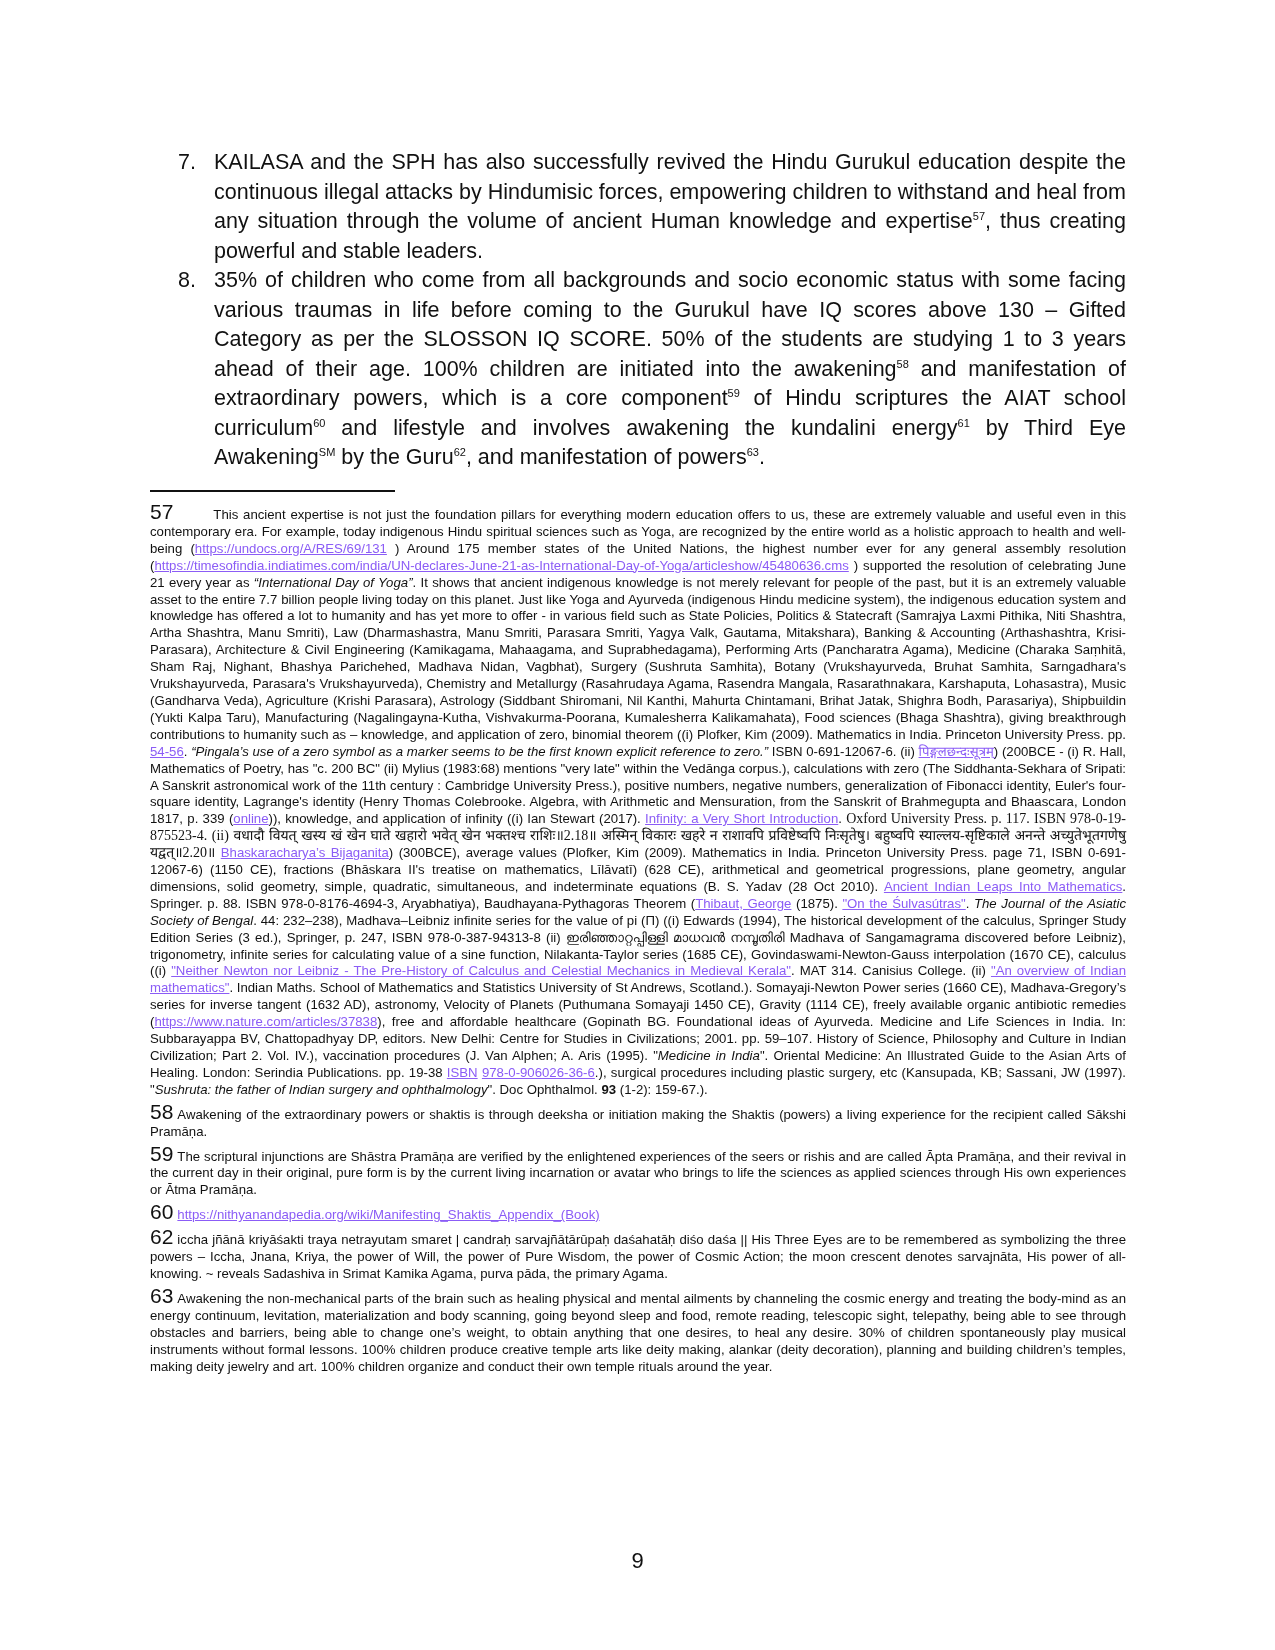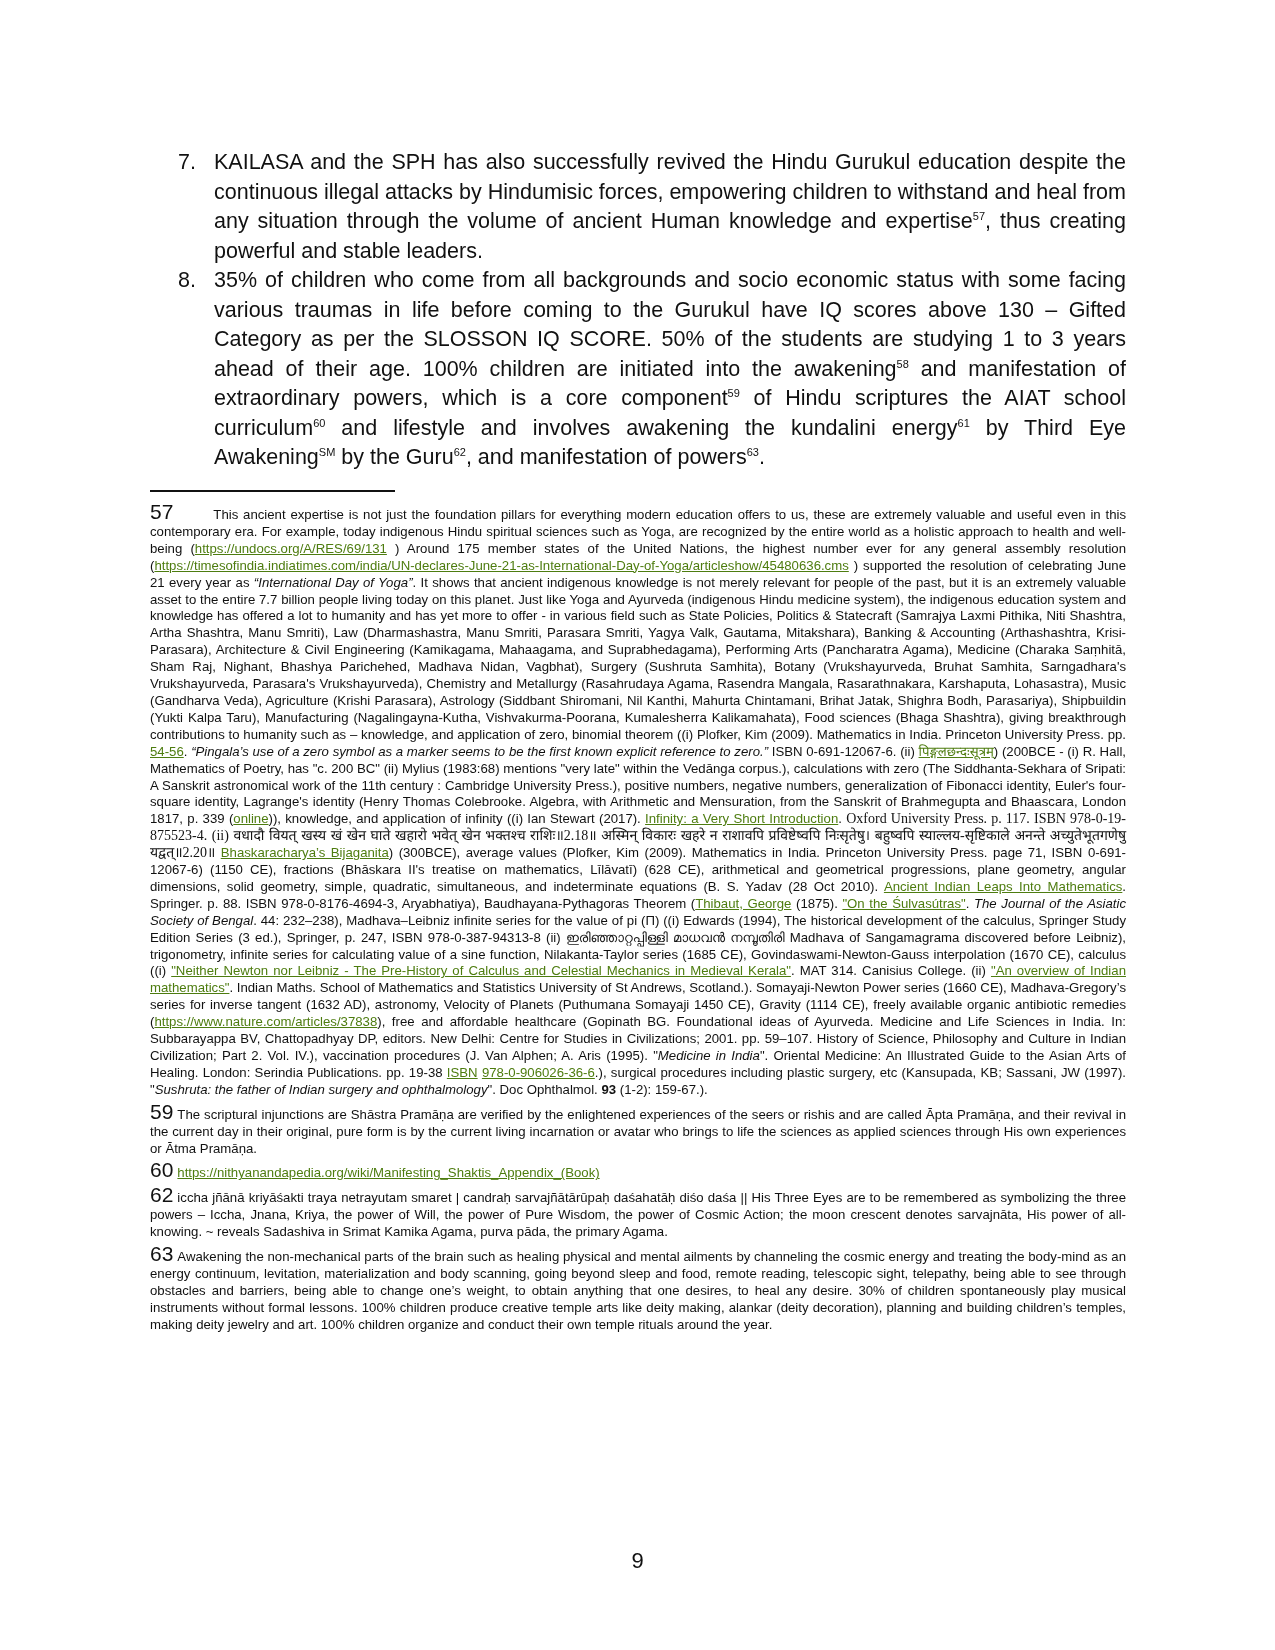--- a/index.html
+++ b/index.html
@@ -10,21 +10,21 @@
   .item { display: flex; }
   .item .num { width: 36px; flex: none; }
   .item .txt { flex: 1; text-align: justify; }
   sup { font-size: 11px; line-height: 0; vertical-align: super; }
   .rule { position: absolute; left: 150px; top: 490px; width: 245px; height: 2px; background: #111; }
   .footnotes { position: absolute; left: 150px; top: 503px; width: 976px;
     font-family: "Liberation Sans", sans-serif; font-size: 13.2px; line-height: 16.9px; text-align: justify; }
   .fn { margin: 0 0 4px 0; }
   .fn .fnnum { font-size: 21px; line-height: 18px; margin-right: 4px; }
   .fn57 .fnnum { margin-right: 40px; }
-  a, .lnk { color: #4d7c0f; text-decoration: underline; }
+  a, .lnk { color: #8b5cf6; text-decoration: underline; }
   .serif { font-family: "Liberation Serif", serif; font-size: 14px; }
   .pnum { position: absolute; top: 1548px; left: 0; width: 1275px; text-align: center;
     font-family: "Liberation Sans", sans-serif; font-size: 22px; }
 </style>
 </head>
 <body>
 
 <div class="page">
 
   <div class="main-list">
@@ -36,20 +36,21 @@
       <span class="num">8.</span>
       <span class="txt"><span>35% of children who come from all backgrounds and socio economic status with some facing various traumas in life before coming to the Gurukul have IQ scores above 130 – Gifted Category as per the SLOSSON IQ SCORE. 50% of the students are studying 1 to 3 years ahead of their age. 100% children are initiated into the awakening</span><sup>58</sup><span> and manifestation of extraordinary powers, which is a core component</span><sup>59</sup><span> of Hindu scriptures the AIAT school curriculum</span><sup>60</sup><span> and lifestyle and involves awakening the kundalini energy</span><sup>61</sup><span> by Third Eye Awakening</span><sup>SM</sup><span> by the Guru</span><sup>62</sup><span>, and manifestation of powers</span><sup>63</sup><span>.</span></span>
     </div>
   </div>
 
   <div class="rule"></div>
 
   <div class="footnotes">
     <p class="fn fn57"><span class="fnnum">57</span><span>This ancient expertise is not just the foundation pillars for everything modern education offers to us, these are extremely valuable and useful even in this contemporary era. For example, today indigenous Hindu spiritual sciences such as Yoga, are recognized by the entire world as a holistic approach to health and well-being (</span><a>https://undocs.org/A/RES/69/131</a><span> ) Around 175 member states of the United Nations, the highest number ever for any general assembly resolution (</span><a>https://timesofindia.indiatimes.com/india/UN-declares-June-21-as-International-Day-of-Yoga/articleshow/45480636.cms</a><span> ) supported the resolution of celebrating June 21 every year as </span><i>“International Day of Yoga”</i><span>. It shows that ancient indigenous knowledge is not merely relevant for people of the past, but it is an extremely valuable asset to the entire 7.7 billion people living today on this planet. Just like Yoga and Ayurveda (indigenous Hindu medicine system), the indigenous education system and knowledge has offered a lot to humanity and has yet more to offer - in various field such as State Policies, Politics &amp; Statecraft (Samrajya Laxmi Pithika, Niti Shashtra, Artha Shashtra, Manu Smriti), Law (Dharmashastra, Manu Smriti, Parasara Smriti, Yagya Valk, Gautama, Mitakshara), Banking &amp; Accounting (Arthashashtra, Krisi-Parasara), Architecture &amp; Civil Engineering (Kamikagama, Mahaagama, and Suprabhedagama), Performing Arts (Pancharatra Agama), Medicine (Charaka Saṃhitā, Sham Raj, Nighant, Bhashya Parichehed, Madhava Nidan, Vagbhat), Surgery (Sushruta Samhita), Botany (Vrukshayurveda, Bruhat Samhita, Sarngadhara's Vrukshayurveda, Parasara's Vrukshayurveda), Chemistry and Metallurgy (Rasahrudaya Agama, Rasendra Mangala, Rasarathnakara, Karshaputa, Lohasastra), Music (Gandharva Veda), Agriculture (Krishi Parasara), Astrology (Siddbant Shiromani, Nil Kanthi, Mahurta Chintamani, Brihat Jatak, Shighra Bodh, Parasariya), Shipbuildin (Yukti Kalpa Taru), Manufacturing (Nagalingayna-Kutha, Vishvakurma-Poorana, Kumalesherra Kalikamahata), Food sciences (Bhaga Shashtra), giving breakthrough contributions to humanity such as – knowledge, and application of zero, binomial theorem ((i) Plofker, Kim (2009). Mathematics in India. Princeton University Press. pp. </span><a>54-56</a><span>. </span><i>“Pingala’s use of a zero symbol as a marker seems to be the first known explicit reference to zero.”</i><span> ISBN 0-691-12067-6. (ii) </span><a>पिङ्गलछन्दःसूत्रम्</a><span>) (200BCE - (i) R. Hall, Mathematics of Poetry, has "c. 200 BC" (ii) Mylius (1983:68) mentions "very late" within the Vedānga corpus.), calculations with zero (The Siddhanta-Sekhara of Sripati: A Sanskrit astronomical work of the 11th century : Cambridge University Press.), positive numbers, negative numbers, generalization of Fibonacci identity, Euler's four-square identity, Lagrange's identity (Henry Thomas Colebrooke. Algebra, with Arithmetic and Mensuration, from the Sanskrit of Brahmegupta and Bhaascara, London 1817, p. 339 (</span><a>online</a><span>)), knowledge, and application of infinity ((i) Ian Stewart (2017). </span><a>Infinity: a Very Short Introduction</a><span>. </span><span class="serif">Oxford University Press. p. 117. ISBN 978-0-19-875523-4. (ii) वधादौ वियत् खस्य खं खेन घाते खहारो भवेत् खेन भक्तश्च राशिः॥2.18॥ अस्मिन् विकारः खहरे न राशावपि प्रविष्टेष्वपि निःसृतेषु। बहुष्वपि स्याल्लय-सृष्टिकाले अनन्ते अच्युतेभूतगणेषु यद्वत्॥2.20॥ </span><a>Bhaskaracharya’s Bijaganita</a><span>) (300BCE), average values (Plofker, Kim (2009). Mathematics in India. Princeton University Press. page 71, ISBN 0-691-12067-6) (1150 CE), fractions (Bhāskara II's treatise on mathematics, Līlāvatī) (628 CE), arithmetical and geometrical progressions, plane geometry, angular dimensions, solid geometry, simple, quadratic, simultaneous, and indeterminate equations (B. S. Yadav (28 Oct 2010). </span><a>Ancient Indian Leaps Into Mathematics</a><span>. Springer. p. 88. ISBN 978-0-8176-4694-3, Aryabhatiya), Baudhayana-Pythagoras Theorem (</span><a>Thibaut, George</a><span> (1875). </span><a>"On the Śulvasútras"</a><span>. </span><i>The Journal of the Asiatic Society of Bengal</i><span>. 44: 232–238), Madhava–Leibniz infinite series for the value of pi (Π) ((i) Edwards (1994), The historical development of the calculus, Springer Study Edition Series (3 ed.), Springer, p. 247, ISBN 978-0-387-94313-8 (ii) ഇരിഞ്ഞാറ്റപ്പിള്ളി മാധവൻ നമ്പൂതിരി  Madhava of Sangamagrama discovered before Leibniz), trigonometry, infinite series for calculating value of a sine function, Nilakanta-Taylor series (1685 CE), Govindaswami-Newton-Gauss interpolation (1670 CE), calculus ((i) </span><a>"Neither Newton nor Leibniz - The Pre-History of Calculus and Celestial Mechanics in Medieval Kerala"</a><span>. MAT 314. Canisius College. (ii) </span><a>"An overview of Indian mathematics"</a><span>. Indian Maths. School of Mathematics and Statistics University of St Andrews, Scotland.). Somayaji-Newton Power series (1660 CE), Madhava-Gregory’s series for inverse tangent (1632 AD), astronomy, Velocity of Planets (Puthumana Somayaji 1450 CE), Gravity (1114 CE), freely available organic antibiotic remedies (</span><a>https://www.nature.com/articles/37838</a><span>), free and affordable healthcare (Gopinath BG. Foundational ideas of Ayurveda. Medicine and Life Sciences in India. In: Subbarayappa BV, Chattopadhyay DP, editors. New Delhi: Centre for Studies in Civilizations; 2001. pp. 59–107. History of Science, Philosophy and Culture in Indian Civilization; Part 2. Vol. IV.), vaccination procedures (J. Van Alphen; A. Aris (1995). "</span><i>Medicine in India</i><span>". Oriental Medicine: An Illustrated Guide to the Asian Arts of Healing. London: Serindia Publications. pp. 19-38 </span><a>ISBN</a><span> </span><a>978-0-906026-36-6</a><span>.), surgical procedures including plastic surgery, etc (Kansupada, KB; Sassani, JW (1997). "</span><i>Sushruta: the father of Indian surgery and ophthalmology</i><span>". Doc Ophthalmol. </span><b>93</b><span> (1-2): 159-67.).</span></p>
 
+    <p class="fn"><span class="fnnum">58</span><span>Awakening of the extraordinary powers or shaktis is through deeksha or initiation making the Shaktis (powers) a living experience for the recipient called Sākshi Pramāṇa.</span></p>
 
     <p class="fn"><span class="fnnum">59</span><span>The scriptural injunctions are Shāstra Pramāṇa are verified by the enlightened experiences of the seers or rishis and are called Āpta Pramāṇa, and their revival in the current day in their original, pure form is by the current living incarnation or avatar who brings to life the sciences as applied sciences through His own experiences or Ātma Pramāṇa.</span></p>
 
     <p class="fn"><span class="fnnum">60</span><a>https://nithyanandapedia.org/wiki/Manifesting_Shaktis_Appendix_(Book)</a></p>
 
 
     <p class="fn"><span class="fnnum">62</span><span>iccha jñānā kriyāśakti traya netrayutam smaret | candraḥ sarvajñātārūpaḥ daśahatāḥ diśo daśa || His Three Eyes are to be remembered as symbolizing the three powers – Iccha, Jnana, Kriya, the power of Will, the power of Pure Wisdom, the power of Cosmic Action; the moon crescent denotes sarvajnāta, His power of all- knowing. ~ reveals Sadashiva in Srimat Kamika Agama, purva pāda, the primary Agama.</span></p>
 
     <p class="fn"><span class="fnnum">63</span><span>Awakening the non-mechanical parts of the brain such as healing physical and mental ailments by channeling the cosmic energy and treating the body-mind as an energy continuum, levitation, materialization and body scanning, going beyond sleep and food, remote reading, telescopic sight, telepathy, being able to see through obstacles and barriers, being able to change one’s weight, to obtain anything that one desires, to heal any desire. 30% of children spontaneously play musical instruments without formal lessons. 100% children produce creative temple arts like deity making, alankar (deity decoration), planning and building children’s temples, making deity jewelry and art. 100% children organize and conduct their own temple rituals around the year.</span></p>
   </div>

